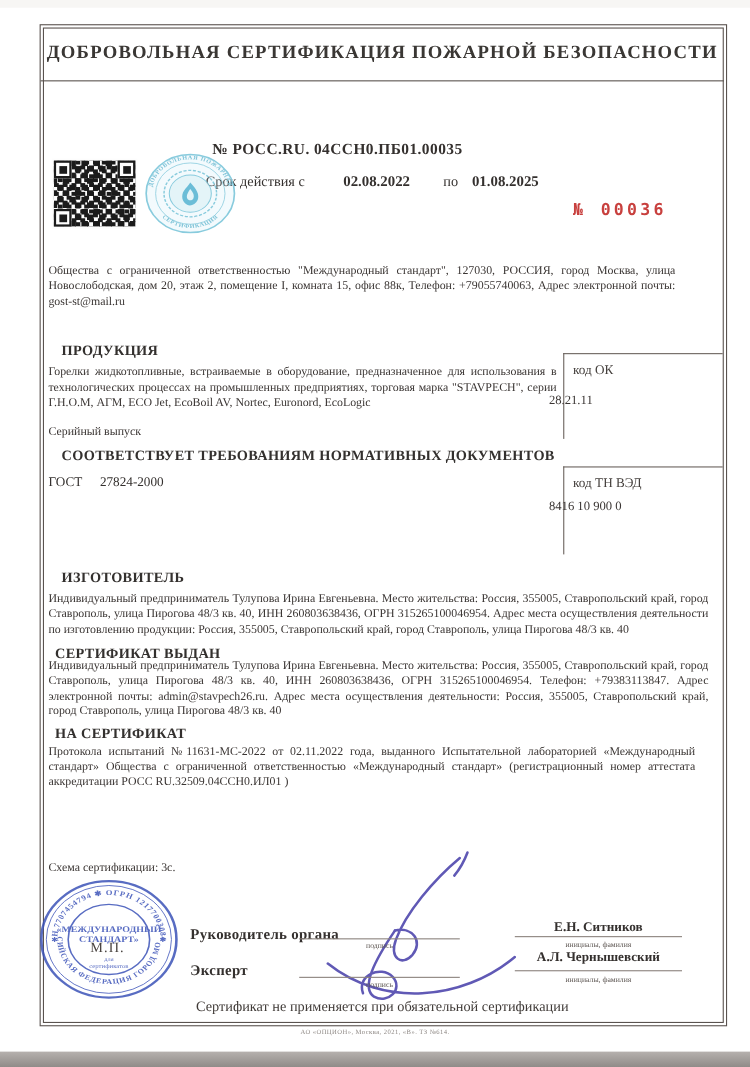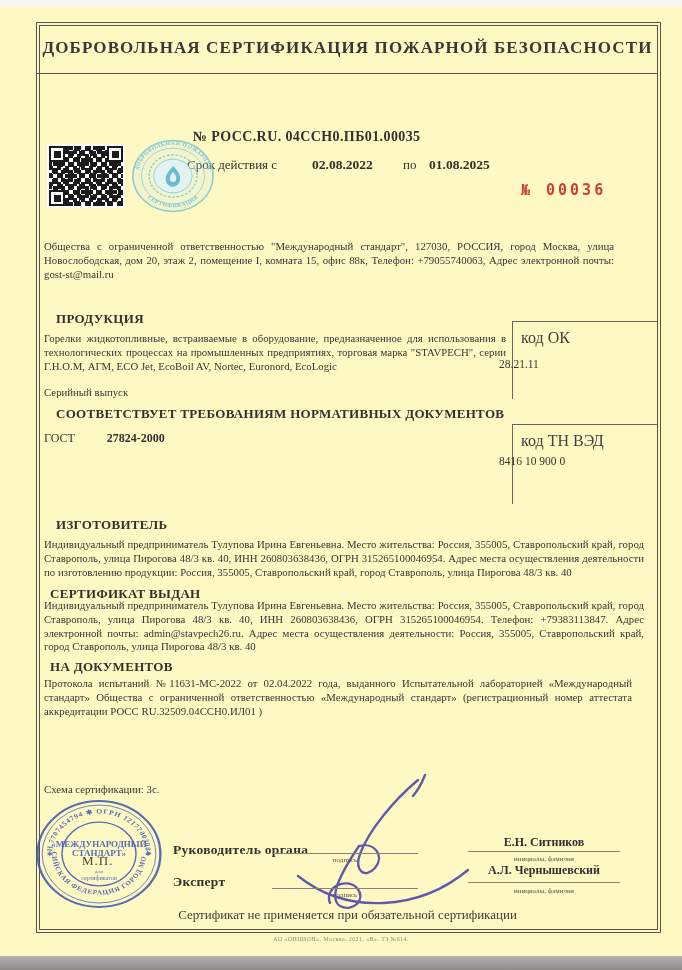--- a/index.html
+++ b/index.html
@@ -1,16 +1,16 @@
 <!DOCTYPE html>
 <html><head>
 <meta charset="utf-8">
 <style>
   html,body{margin:0;padding:0;background:#a9a5a2;}
-  .canvas{position:relative;width:682px;height:970px;background:#fef9c3;overflow:hidden;
+  .canvas{position:relative;width:682px;height:970px;background:#ffffff;overflow:hidden;
           font-family:"Liberation Serif",serif;color:#34302e;}
   .scan-top{position:absolute;left:0;top:0;width:682px;height:7px;background:#f7f6f4;}
   .scan-bottom{position:absolute;left:0;top:956px;width:682px;height:14px;
                background:linear-gradient(#b6b1ae,#8f8b88);}
   .frame{position:absolute;left:36px;top:22px;width:623px;height:909px;border:1.5px solid #5a534f;}
   .frame-inner{position:absolute;inset:2px;border:1px solid #5a534f;}
   .band{position:absolute;left:37px;top:23px;width:621px;height:50px;border-bottom:1.5px solid #5a534f;
         display:flex;align-items:center;justify-content:center;}
   .band-title{font-weight:bold;font-size:17px;letter-spacing:1.1px;color:#3a3734;white-space:nowrap;}
   .title{position:absolute;left:37px;top:80px;width:621px;text-align:center;
@@ -30,24 +30,24 @@
       repeating-conic-gradient(#1b1b1b 0% 25%, transparent 0% 50%) 3px 5px/11px 11px;
       background-color:#fdfdfd;}
   .finder{position:absolute;width:16px;height:16px;background:#fdfdfd;border:2.5px solid #1b1b1b;box-sizing:border-box;}
   .finder::after{content:"";position:absolute;inset:2.5px;background:#1b1b1b;}
   .f-tl{left:2px;top:2px}.f-tr{right:2px;top:2px}.f-bl{left:2px;bottom:2px}
   .seal{position:absolute;left:130px;top:138px;opacity:.9;}
   
   .h{position:absolute;font-weight:bold;font-size:13px;letter-spacing:.3px;color:#33302e;white-space:nowrap;}
   .p{position:absolute;font-size:10.8px;line-height:1.28;text-align:justify;color:#3a3533;}
   .codebox{position:absolute;left:512px;width:145px;border-top:1.2px solid #6b635e;border-left:1.2px solid #6b635e;box-sizing:border-box;}
-  .codebox .lbl{margin:7px 0 0 8px;font-size:16px;color:#45403d;}
+  .codebox .lbl{margin:7px 0 0 8px;font-size:12px;color:#45403d;}
   .code-val{position:absolute;font-size:11.5px;color:#3a3533;}
   .gost{position:absolute;left:44px;top:431px;font-size:12px;}
-  .gost .g-val{margin-left:32px;font-weight:bold;}
+  .gost .g-val{margin-left:16px;}
   
   .sig-label{position:absolute;font-weight:bold;font-size:13.5px;letter-spacing:.3px;}
   .line{position:absolute;border-bottom:1px solid #8b827d;}
   .caption{position:absolute;font-size:7px;color:#5a534f;text-align:center;}
   .name{position:absolute;font-size:12px;font-weight:bold;text-align:center;white-space:nowrap;}
   .mp{position:absolute;left:82px;top:853px;font-size:13px;letter-spacing:1px;color:#4a4440;text-align:right;}
   .stamp{position:absolute;left:34px;top:798px;opacity:.85;}
   .signature{position:absolute;left:272px;top:772px;}
   .note{position:absolute;left:37px;top:907px;width:621px;text-align:center;
         font-size:13px;color:#403b38;}
@@ -125,22 +125,22 @@
     <div class="lbl">код ТН ВЭД</div>
   </div>
   <div class="code-val" style="left:499px;top:455px">8416 10 900 0</div>
 
   <div class="h" style="left:56px;top:517px">ИЗГОТОВИТЕЛЬ</div>
   <div class="p" style="left:44px;top:538px;width:600px">Индивидуальный предприниматель Тулупова Ирина Евгеньевна. Место жительства: Россия, 355005, Ставропольский край, город Ставрополь, улица Пирогова 48/3 кв. 40, ИНН 260803638436, ОГРН 315265100046954. Адрес места осуществления деятельности по изготовлению продукции: Россия, 355005, Ставропольский край, город Ставрополь, улица Пирогова 48/3 кв. 40</div>
 
   <div class="h" style="left:50px;top:586px">СЕРТИФИКАТ ВЫДАН</div>
   <div class="p" style="left:44px;top:599px;width:600px">Индивидуальный предприниматель Тулупова Ирина Евгеньевна. Место жительства: Россия, 355005, Ставропольский край, город Ставрополь, улица Пирогова 48/3 кв. 40, ИНН 260803638436, ОГРН 315265100046954. Телефон: +79383113847. Адрес электронной почты: admin@stavpech26.ru. Адрес места осуществления деятельности: Россия, 355005, Ставропольский край, город Ставрополь, улица Пирогова 48/3 кв. 40</div>
 
-  <div class="h" style="left:50px;top:659px">НА ДОКУМЕНТОВ</div>
-  <div class="p" style="left:44px;top:677px;width:588px">Протокола испытаний №11631-МС-2022 от 02.04.2022 года, выданного Испытательной лабораторией «Международный стандарт» Общества с ограниченной ответственностью «Международный стандарт»   (регистрационный номер аттестата аккредитации РОСС RU.32509.04ССН0.ИЛ01 )</div>
+  <div class="h" style="left:50px;top:659px">НА СЕРТИФИКАТ</div>
+  <div class="p" style="left:44px;top:677px;width:588px">Протокола испытаний №11631-МС-2022 от 02.11.2022 года, выданного Испытательной лабораторией «Международный стандарт» Общества с ограниченной ответственностью «Международный стандарт»   (регистрационный номер аттестата аккредитации РОСС RU.32509.04ССН0.ИЛ01 )</div>
 
   <div class="p" style="left:44px;top:783px;width:300px">Схема сертификации: 3с.</div>
 
   <svg class="stamp" width="130" height="112" viewBox="-72 -72 144 144" preserveAspectRatio="none">
     <defs>
       <path id="stTop" d="M -52,0 A 52,52 0 0 1 52,0"></path>
       <path id="stBot" d="M -52,0 A 52,52 0 0 0 52,0"></path>
     </defs>
     <g fill="none" stroke="#3c53b8">
       <circle r="68" stroke-width="2.6"></circle>

